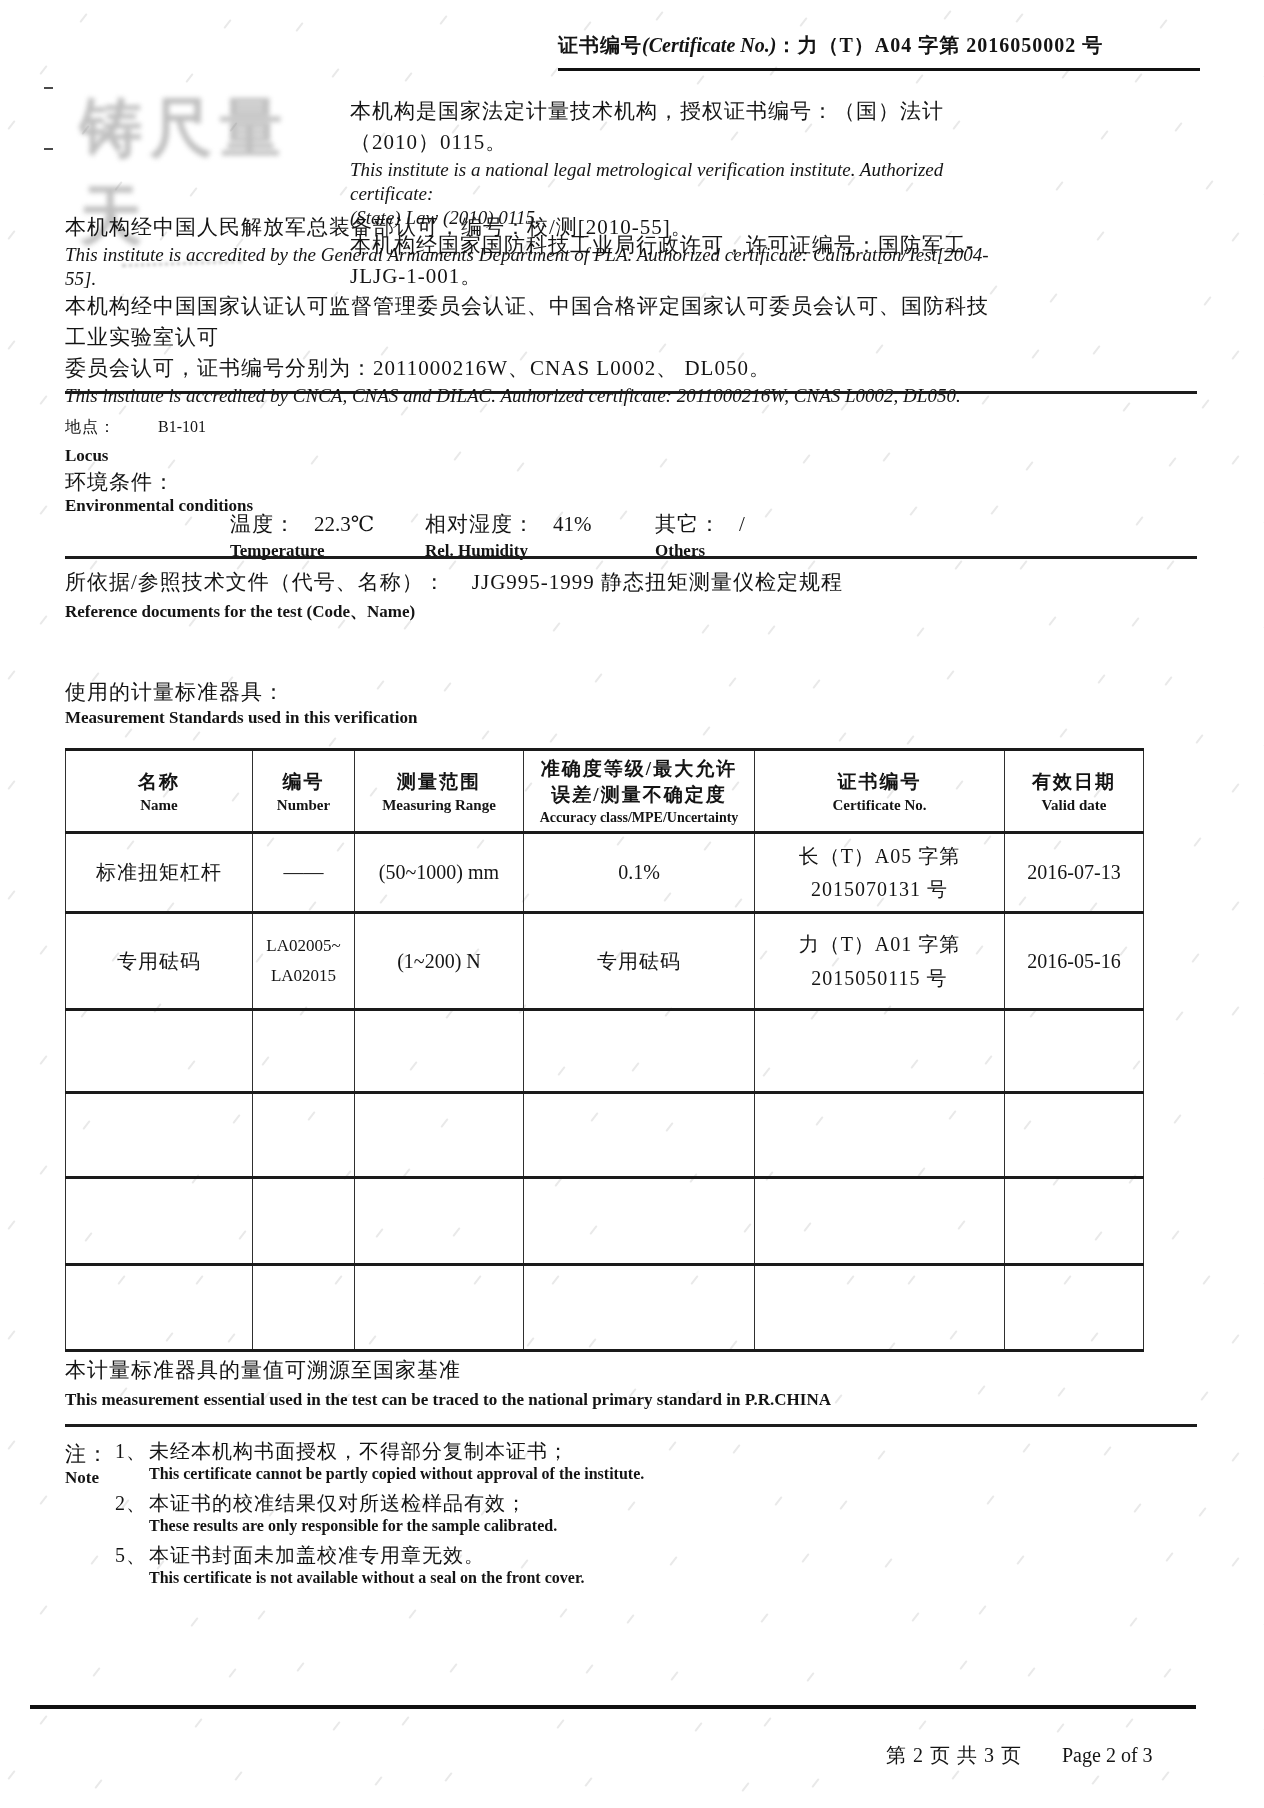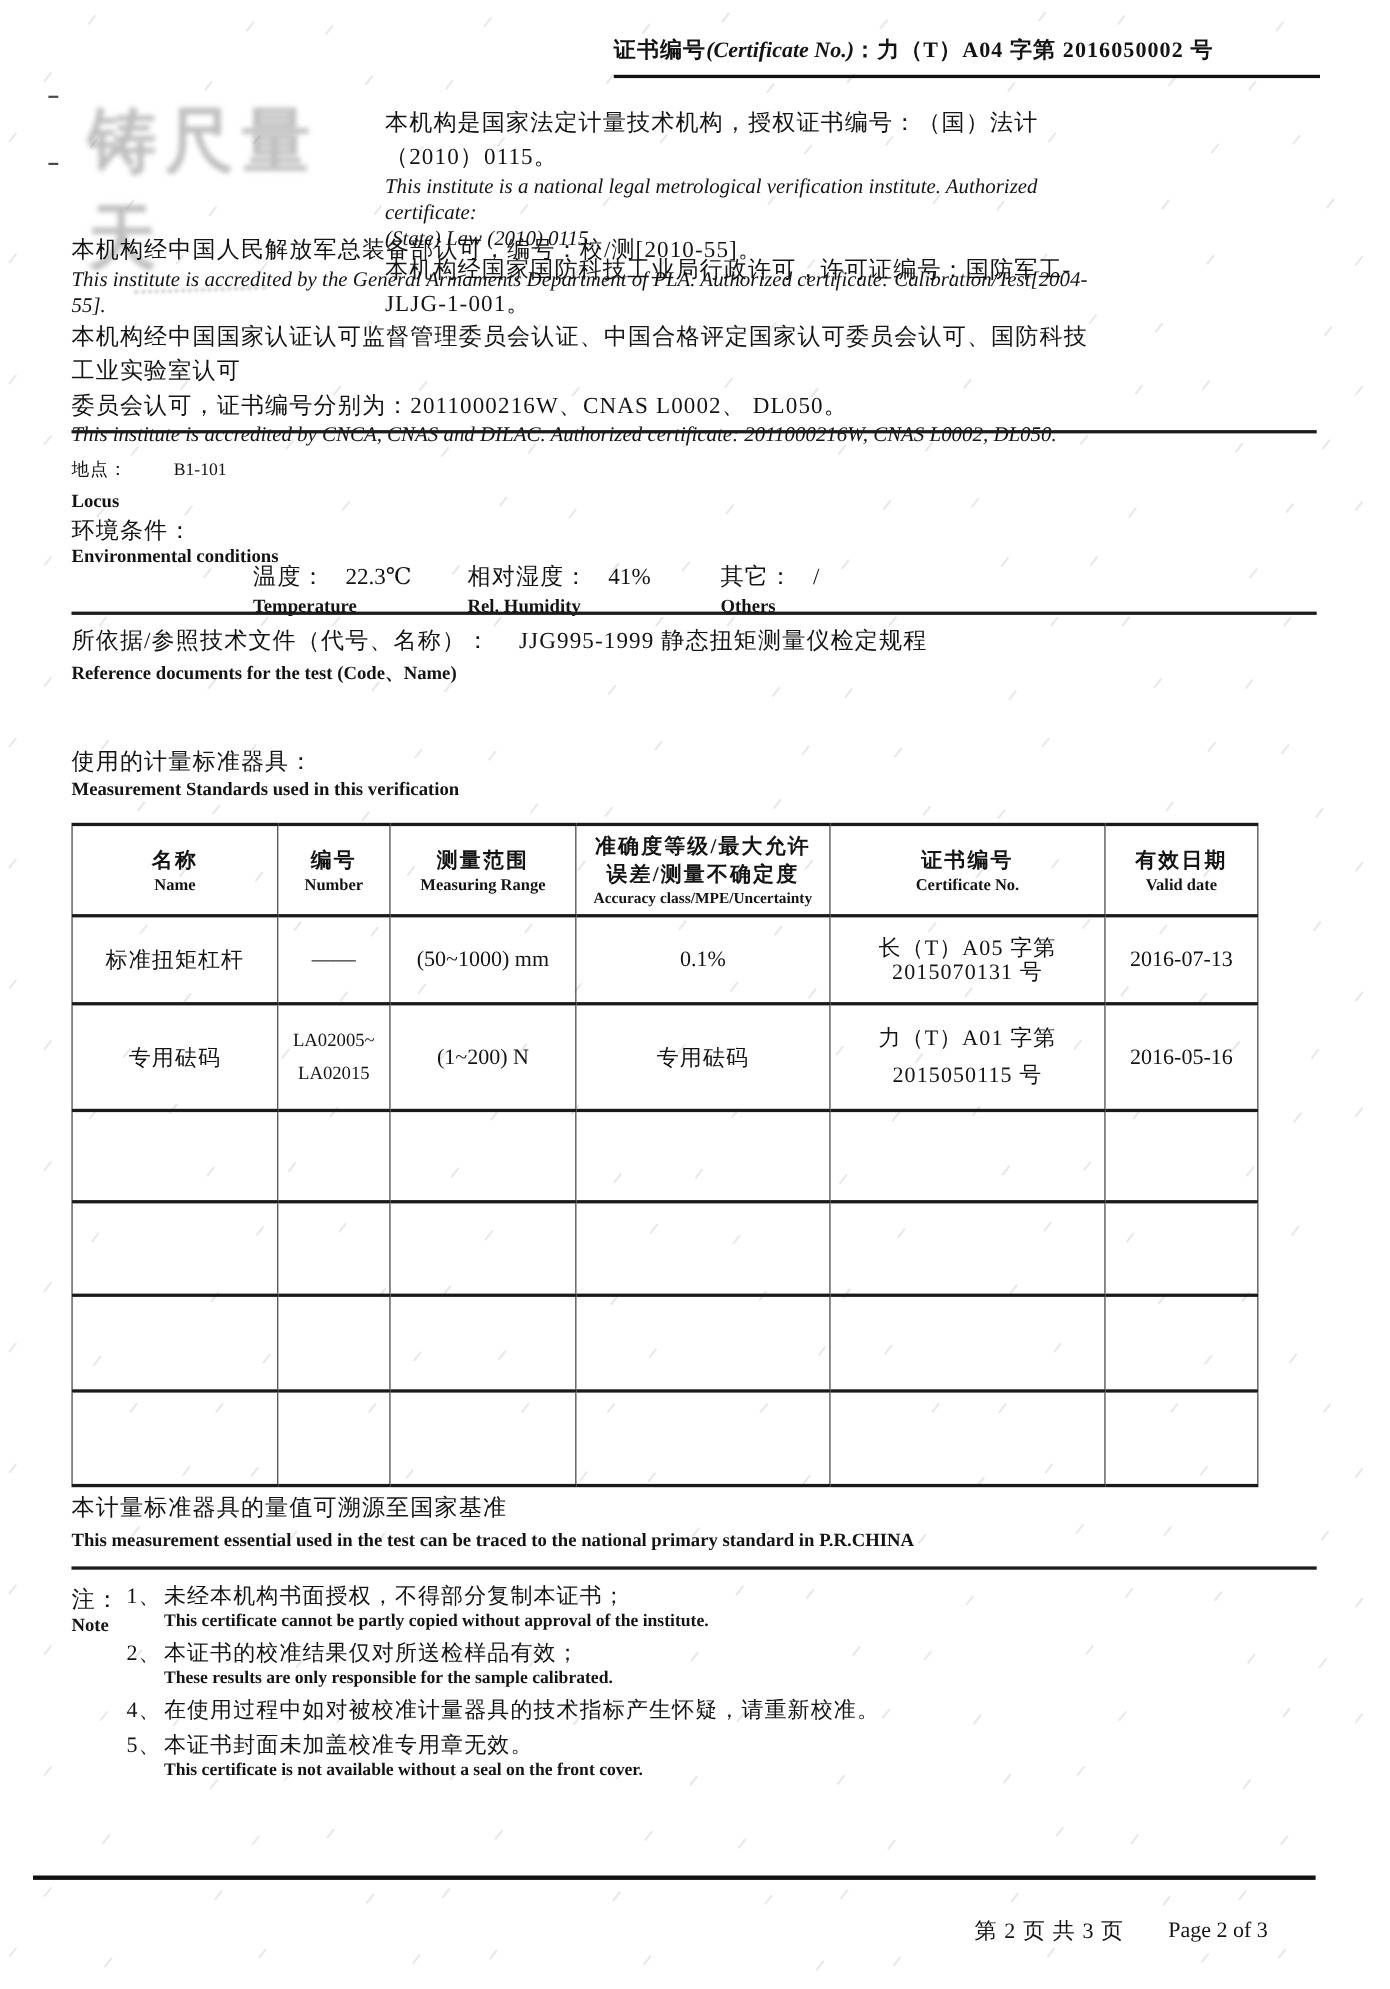--- a/index.html
+++ b/index.html
@@ -559,21 +559,21 @@
     <td>
           <span class="cell pre">——</span>
         </td>
     <td>
           <span class="cell pre">(50~1000) mm</span>
         </td>
     <td>
           <span class="cell pre">0.1%</span>
         </td>
     <td>
-          <span class="cell zh pre" style="line-height:22px">长（T）A05 字第
+          <span class="cell zh pre" style="line-height:33px">长（T）A05 字第
 2015070131 号</span>
         </td>
     <td>
           <span class="cell pre">2016-07-13</span>
         </td>
   </tr>
   <tr style="height:97px">
     <td>
           <span class="cell zh pre">专用砝码</span>
         </td>
@@ -641,21 +641,20 @@
 <div class="layer notes">
   <div class="note-item">
     <div class="note-zh zh"><span class="num">1、</span><span>未经本机构书面授权，不得部分复制本证书；</span></div>
     <div class="note-en en-b">This certificate cannot be partly copied without approval of the institute.</div>
   </div>
   <div class="note-item">
     <div class="note-zh zh"><span class="num">2、</span><span>本证书的校准结果仅对所送检样品有效；</span></div>
     <div class="note-en en-b">These results are only responsible for the sample calibrated.</div>
   </div>
   <div class="note-item">
-    <div class="note-zh zh"><span class="num">4、</span><span>在使用过程中如对被校准计量器具的技术指标产生怀疑，请重新校准。</span></div>
   </div>
   <div class="note-item">
     <div class="note-zh zh"><span class="num">5、</span><span>本证书封面未加盖校准专用章无效。</span></div>
     <div class="note-en en-b">This certificate is not available without a seal on the front cover.</div>
   </div>
 </div>
 
 <div class="layer hr-bottom"></div>
 
 <div class="layer footer-zh zh">第 2 页 共 3 页</div>

